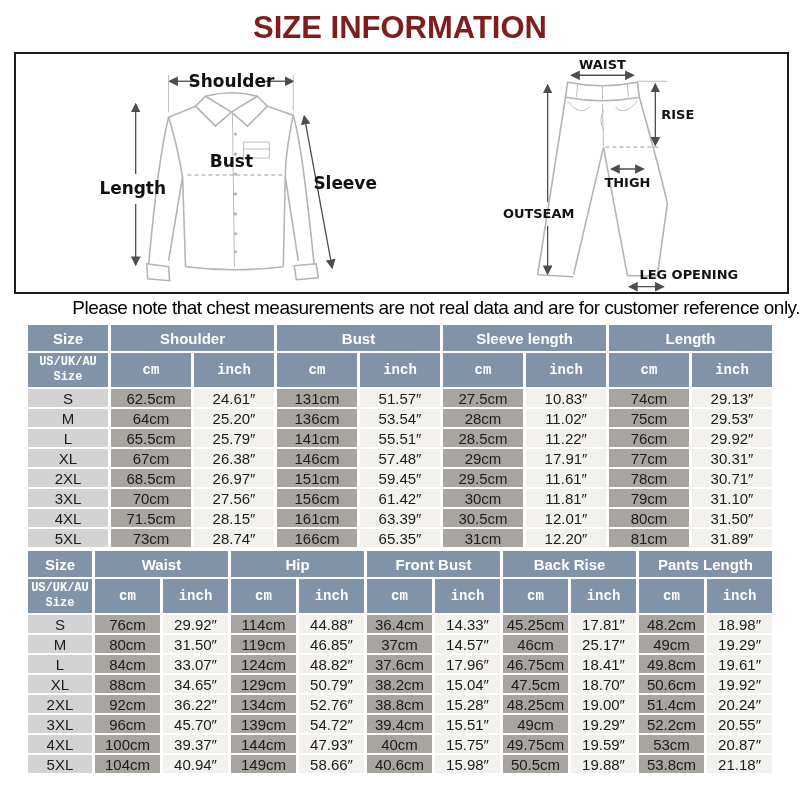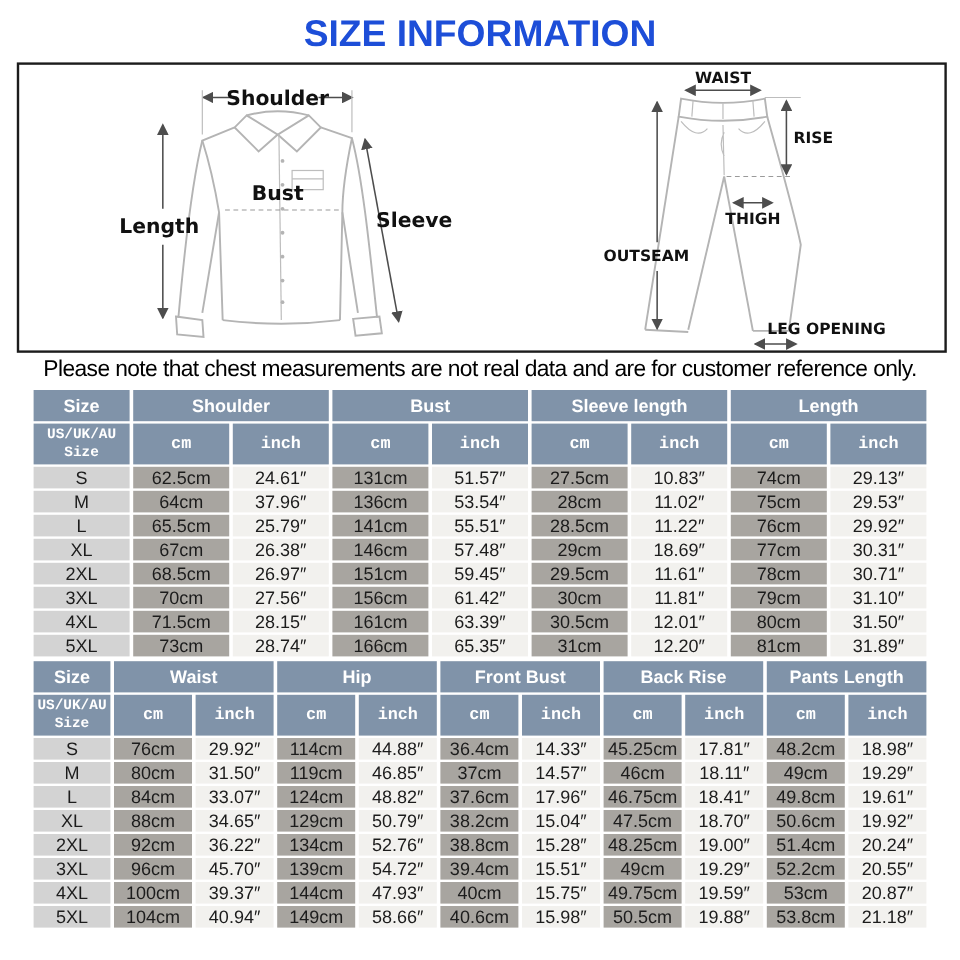--- a/index.html
+++ b/index.html
@@ -1,33 +1,33 @@
 <!DOCTYPE html>
 <html style="--header-bg: #8093a9; --size-cell-bg: #d3d3d3; --cm-cell-bg: #a8a5a0; --inch-cell-bg: #f2f1ee;"><head>
 <meta charset="utf-8">
 <style>
   html,body{margin:0;padding:0;background:#fff;}
   body{width:800px;height:800px;overflow:hidden;font-family:"Liberation Sans",sans-serif;}
   .page-title{
     margin:10px 0 6px 0;text-align:center;
-    font-size:31px;font-weight:bold;color:#1d4ed8;letter-spacing:0;
+    font-size:31px;font-weight:bold;color:#7f1d1d;letter-spacing:0;
   }
   .diagram-box{
     margin:0 11px 0 14px;height:238px;border:2px solid #1c1c1c;
     display:flex;background:#fff;
   }
   .diagram-box svg{display:block;height:238px;}
   .garment{stroke:#b4b4b4;stroke-width:1.6;fill:none;}
   .garment-thin{stroke:#bdbdbd;stroke-width:1;fill:none;}
   .arrow{stroke:#4d4d4d;stroke-width:1.3;fill:none;}
   .dash{stroke:#9a9a9a;stroke-width:1;fill:none;stroke-dasharray:4 3;}
   .shirt-label{font:bold 17px "DejaVu Sans",sans-serif;fill:#111;}
   .pants-label{font:bold 13px "DejaVu Sans",sans-serif;fill:#111;}
   .note-line{
-    margin:3px 0 4px 0;text-align:center;white-space:nowrap;
+    margin:3px 0 4px 0;text-align:right;white-space:nowrap;
     font-size:19px;letter-spacing:-0.5px;color:#000;
   }
   table.sizetable{
     width:750px;margin:0 auto;border-collapse:separate;border-spacing:3px 2px;
     table-layout:fixed;background:#fff;
   }
   table.sizetable th{
     background:var(--header-bg,#8093a9);color:#fff;text-align:center;vertical-align:middle;padding:0;margin-top:25px;
   }
   th.group-th,th.size-th{font:bold 15px "Liberation Sans",sans-serif;height:26px;}
@@ -177,21 +177,21 @@
         <td class="cm">131cm</td>
         <td class="inch">51.57″</td>
         <td class="cm">27.5cm</td>
         <td class="inch">10.83″</td>
         <td class="cm">74cm</td>
         <td class="inch">29.13″</td>
       </tr>
       <tr>
         <td class="size">M</td>
         <td class="cm">64cm</td>
-        <td class="inch">37.96″</td>
+        <td class="inch">25.20″</td>
         <td class="cm">136cm</td>
         <td class="inch">53.54″</td>
         <td class="cm">28cm</td>
         <td class="inch">11.02″</td>
         <td class="cm">75cm</td>
         <td class="inch">29.53″</td>
       </tr>
       <tr>
         <td class="size">L</td>
         <td class="cm">65.5cm</td>
@@ -203,21 +203,21 @@
         <td class="cm">76cm</td>
         <td class="inch">29.92″</td>
       </tr>
       <tr>
         <td class="size">XL</td>
         <td class="cm">67cm</td>
         <td class="inch">26.38″</td>
         <td class="cm">146cm</td>
         <td class="inch">57.48″</td>
         <td class="cm">29cm</td>
-        <td class="inch">18.69″</td>
+        <td class="inch">17.91″</td>
         <td class="cm">77cm</td>
         <td class="inch">30.31″</td>
       </tr>
       <tr>
         <td class="size">2XL</td>
         <td class="cm">68.5cm</td>
         <td class="inch">26.97″</td>
         <td class="cm">151cm</td>
         <td class="inch">59.45″</td>
         <td class="cm">29.5cm</td>
@@ -315,21 +315,21 @@
       </tr>
       <tr>
         <td class="size">M</td>
         <td class="cm">80cm</td>
         <td class="inch">31.50″</td>
         <td class="cm">119cm</td>
         <td class="inch">46.85″</td>
         <td class="cm">37cm</td>
         <td class="inch">14.57″</td>
         <td class="cm">46cm</td>
-        <td class="inch">18.11″</td>
+        <td class="inch">25.17″</td>
         <td class="cm">49cm</td>
         <td class="inch">19.29″</td>
       </tr>
       <tr>
         <td class="size">L</td>
         <td class="cm">84cm</td>
         <td class="inch">33.07″</td>
         <td class="cm">124cm</td>
         <td class="inch">48.82″</td>
         <td class="cm">37.6cm</td>

